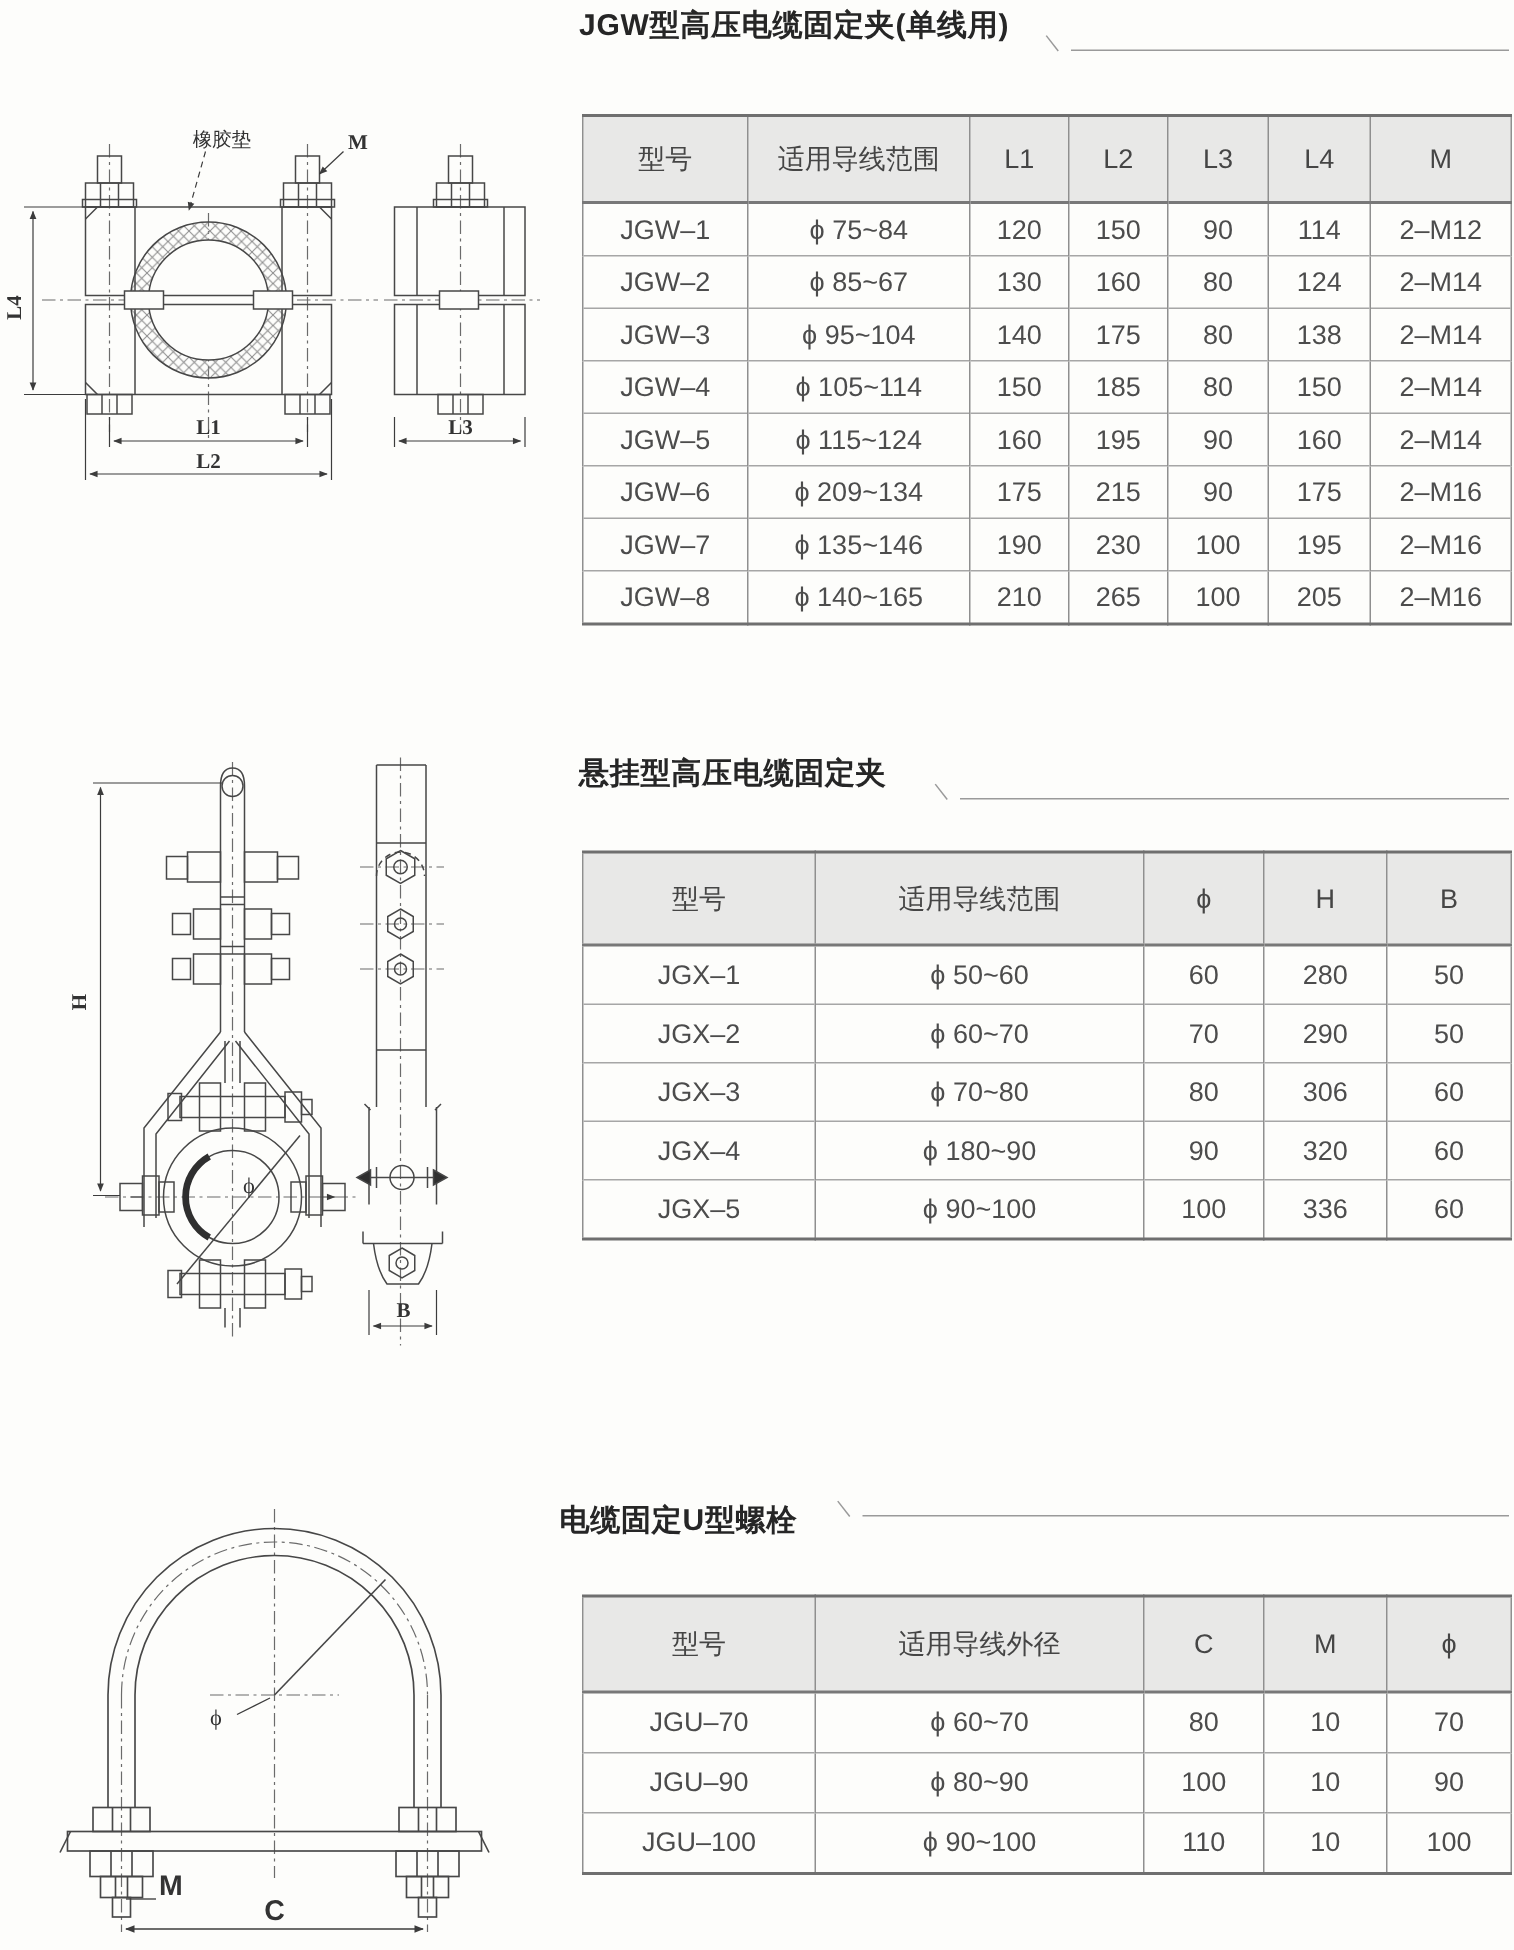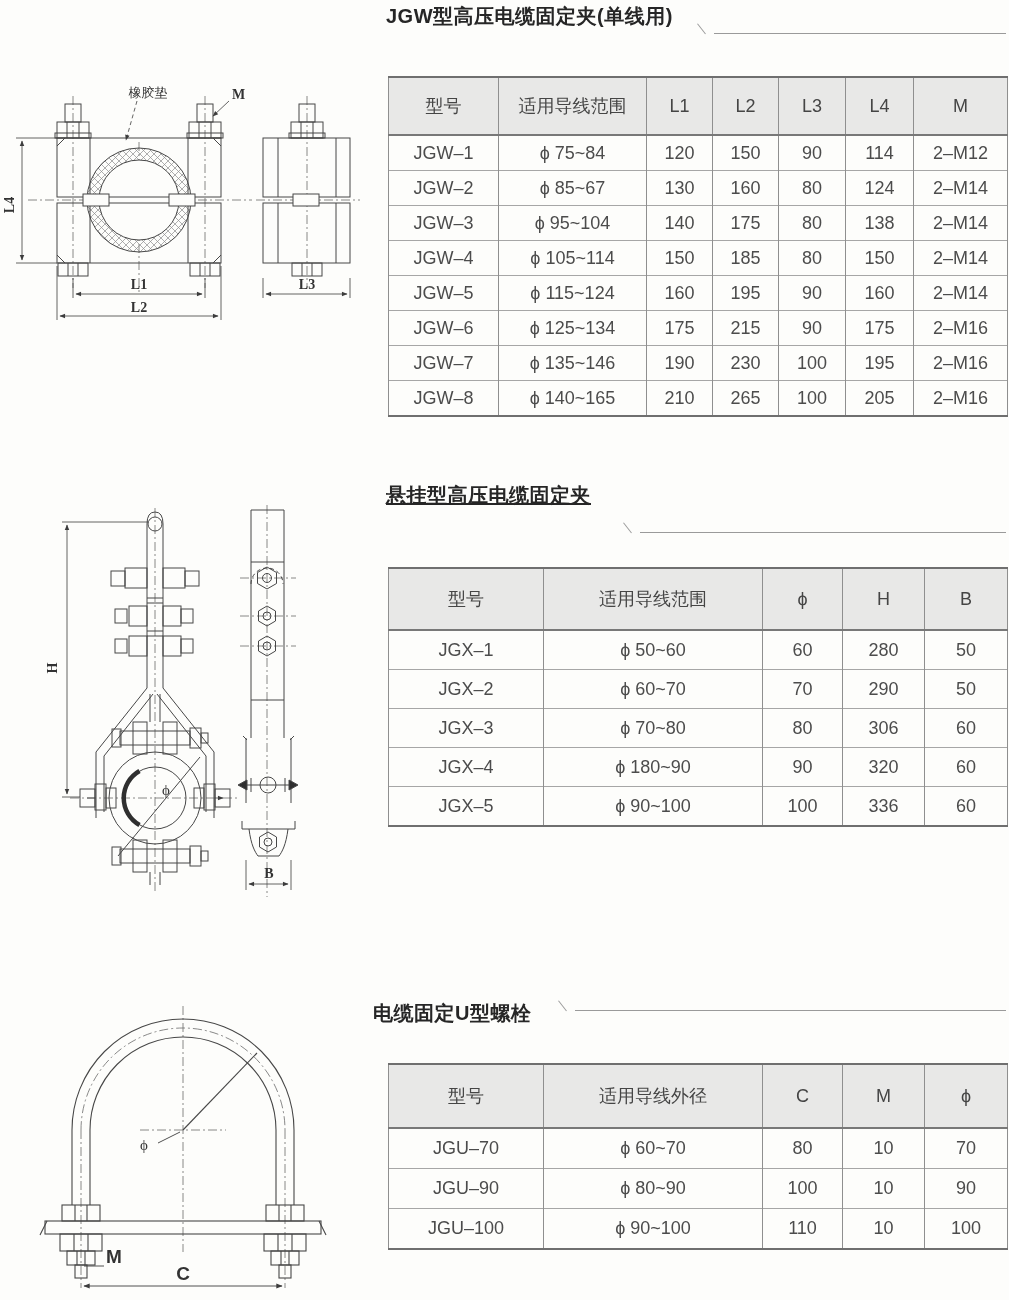--- a/index.html
+++ b/index.html
@@ -192,21 +192,21 @@
           <td>JGW–5</td>
           <td>ϕ 115~124</td>
           <td>160</td>
           <td>195</td>
           <td>90</td>
           <td>160</td>
           <td>2–M14</td>
         </tr>
         <tr>
           <td>JGW–6</td>
-          <td>ϕ 125~134</td>
+          <td>ϕ 209~134</td>
           <td>175</td>
           <td>215</td>
           <td>90</td>
           <td>175</td>
           <td>2–M16</td>
         </tr>
         <tr>
           <td>JGW–7</td>
           <td>ϕ 135~146</td>
           <td>190</td>
@@ -220,21 +220,21 @@
           <td>ϕ 140~165</td>
           <td>210</td>
           <td>265</td>
           <td>100</td>
           <td>205</td>
           <td>2–M16</td>
         </tr>
       </tbody>
   </table>
 
-  <h2 class="sec-title" style="left:386px;top:482px;text-decoration:underline;">悬挂型高压电缆固定夹</h2>
+  <h2 class="sec-title" style="left:386px;top:502px;">悬挂型高压电缆固定夹</h2>
   <div class="rule" style="left:640px;top:532px;width:366px;"></div>
 
   <div class="drawing" style="left:0;top:500px;width:390px;height:400px;">
   <svg width="390" height="400" viewBox="0 500 390 400">
     <defs>
       <marker id="a2" viewBox="0 0 10 10" refX="9" refY="5" markerWidth="10" markerHeight="7" orient="auto-start-reverse">
         <path d="M0 1L10 5L0 9z" fill="#3c3c3c"></path>
       </marker>
     </defs>
 

